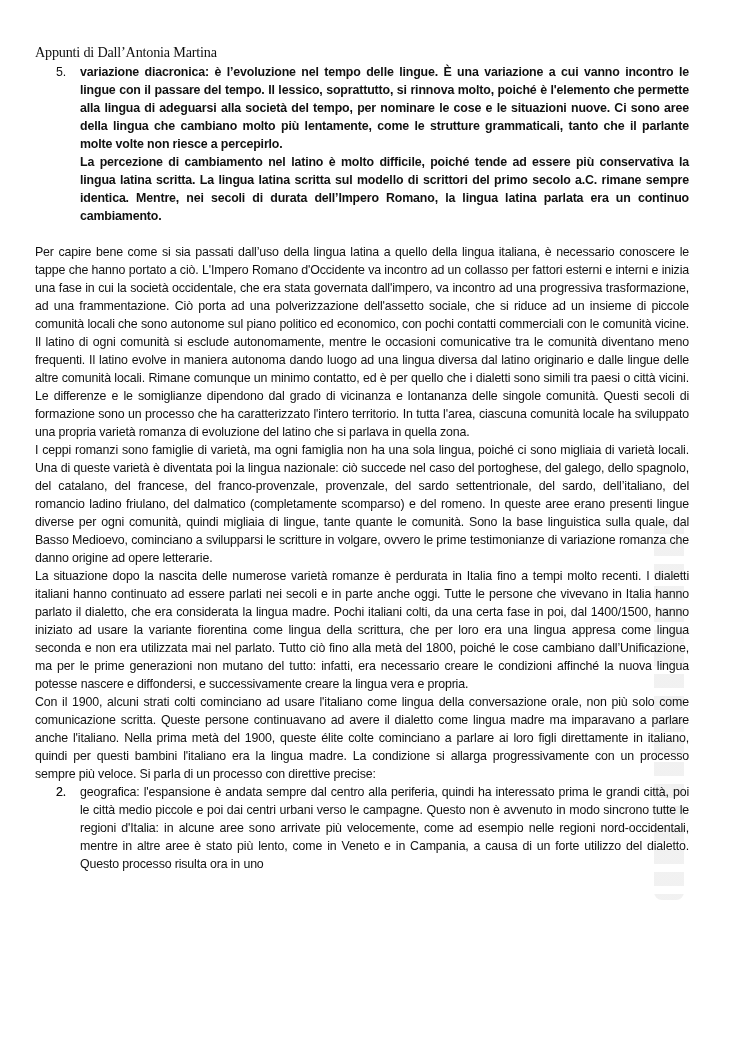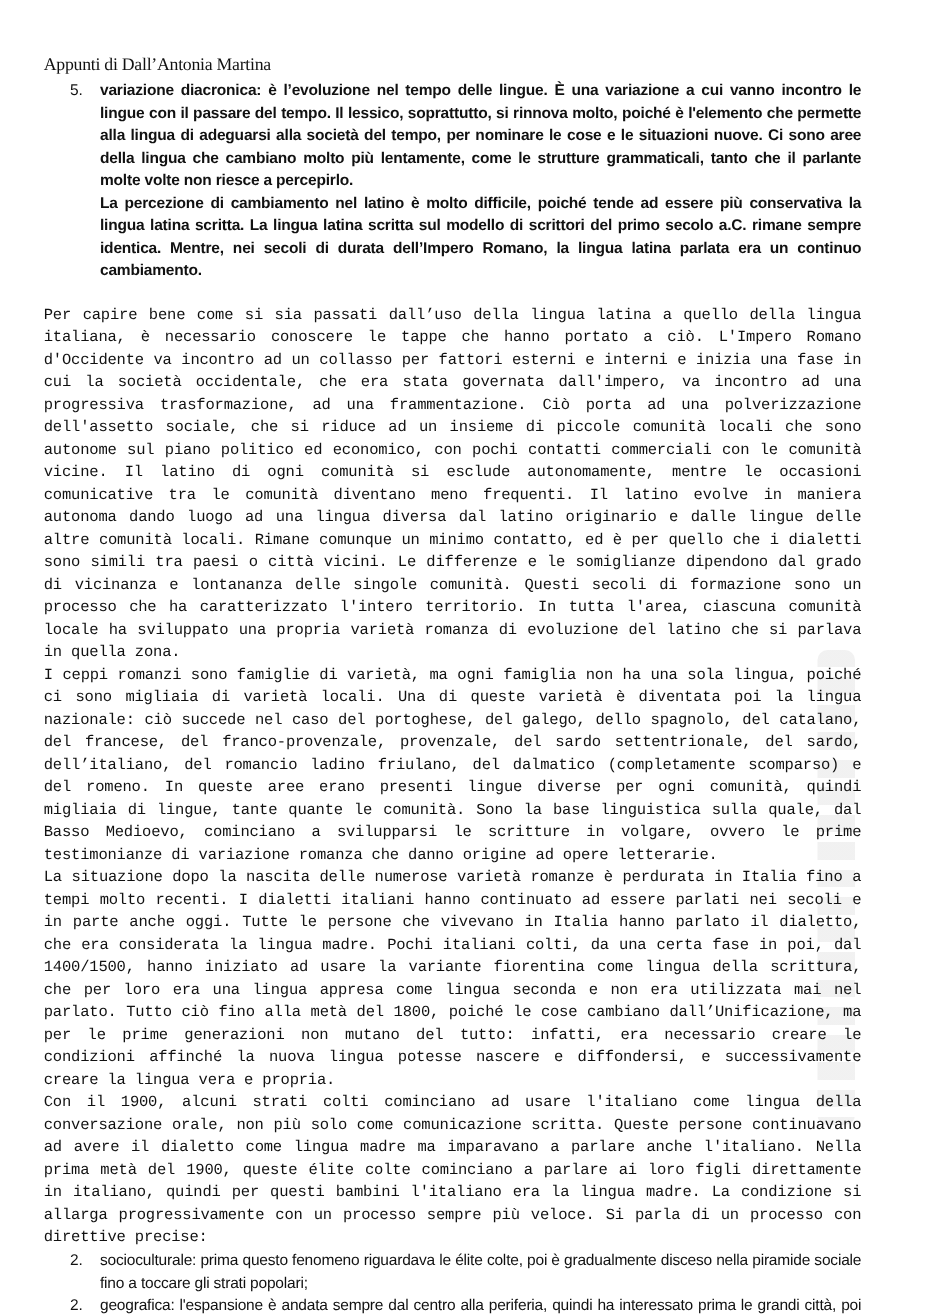--- a/index.html
+++ b/index.html
@@ -42,21 +42,20 @@
       text-align: justify;
     }
     .list-num {
       position: absolute;
       left: 21px;
       top: 0;
     }
     .para {
       text-align: justify;
       margin: 0;
-      font-family: Liberation Mono, monospace;
     }
     .sub-para {
       text-align: justify;
       margin: 0;
       font-weight: bold;
     }
     .gap {
       height: 18px;
     }
     .watermark {
@@ -90,20 +89,19 @@
   <div class="gap"></div>
 
   <p class="para">Per capire bene come si sia passati dall’uso della lingua latina a quello della lingua italiana, è necessario conoscere le tappe che hanno portato a ciò. L'Impero Romano d'Occidente va incontro ad un collasso per fattori esterni e interni e inizia una fase in cui la società occidentale, che era stata governata dall'impero, va incontro ad una progressiva trasformazione, ad una frammentazione. Ciò porta ad una polverizzazione dell'assetto sociale, che si riduce ad un insieme di piccole comunità locali che sono autonome sul piano politico ed economico, con pochi contatti commerciali con le comunità vicine. Il latino di ogni comunità si esclude autonomamente, mentre le occasioni comunicative tra le comunità diventano meno frequenti. Il latino evolve in maniera autonoma dando luogo ad una lingua diversa dal latino originario e dalle lingue delle altre comunità locali. Rimane comunque un minimo contatto, ed è per quello che i dialetti sono simili tra paesi o città vicini. Le differenze e le somiglianze dipendono dal grado di vicinanza e lontananza delle singole comunità. Questi secoli di formazione sono un processo che ha caratterizzato l'intero territorio. In tutta l'area, ciascuna comunità locale ha sviluppato una propria varietà romanza di evoluzione del latino che si parlava in quella zona.</p>
   <p class="para">I ceppi romanzi sono famiglie di varietà, ma ogni famiglia non ha una sola lingua, poiché ci sono migliaia di varietà locali. Una di queste varietà è diventata poi la lingua nazionale: ciò succede nel caso del portoghese, del galego, dello spagnolo, del catalano, del francese, del franco-provenzale, provenzale, del sardo settentrionale, del sardo, dell’italiano, del romancio ladino friulano, del dalmatico (completamente scomparso) e del romeno. In queste aree erano presenti lingue diverse per ogni comunità, quindi migliaia di lingue, tante quante le comunità. Sono la base linguistica sulla quale, dal Basso Medioevo, cominciano a svilupparsi le scritture in volgare, ovvero le prime testimonianze di variazione romanza che danno origine ad opere letterarie.</p>
   <p class="para">La situazione dopo la nascita delle numerose varietà romanze è perdurata in Italia fino a tempi molto recenti. I dialetti italiani hanno continuato ad essere parlati nei secoli e in parte anche oggi. Tutte le persone che vivevano in Italia hanno parlato il dialetto, che era considerata la lingua madre. Pochi italiani colti, da una certa fase in poi, dal 1400/1500, hanno iniziato ad usare la variante fiorentina come lingua della scrittura, che per loro era una lingua appresa come lingua seconda e non era utilizzata mai nel parlato. Tutto ciò fino alla metà del 1800, poiché le cose cambiano dall’Unificazione, ma per le prime generazioni non mutano del tutto: infatti, era necessario creare le condizioni affinché la nuova lingua potesse nascere e diffondersi, e successivamente creare la lingua vera e propria.</p>
   <p class="para">Con il 1900, alcuni strati colti cominciano ad usare l'italiano come lingua della conversazione orale, non più solo come comunicazione scritta. Queste persone continuavano ad avere il dialetto come lingua madre ma imparavano a parlare anche l'italiano. Nella prima metà del 1900, queste élite colte cominciano a parlare ai loro figli direttamente in italiano, quindi per questi bambini l'italiano era la lingua madre. La condizione si allarga progressivamente con un processo sempre più veloce. Si parla di un processo con direttive precise:</p>
 
   <ol class="list">
     <li class="list-item">
       <span class="list-num">2.</span>
-      <span>socioculturale: prima questo fenomeno riguardava le élite colte, poi è gradualmente disceso nella piramide sociale fino a toccare gli strati popolari;</span>
     </li>
     <li class="list-item">
       <span class="list-num">2.</span>
       <span>geografica: l'espansione è andata sempre dal centro alla periferia, quindi ha interessato prima le grandi città, poi le città medio piccole e poi dai centri urbani verso le campagne. Questo non è avvenuto in modo sincrono tutte le regioni d'Italia: in alcune aree sono arrivate più velocemente, come ad esempio nelle regioni nord-occidentali, mentre in altre aree è stato più lento, come in Veneto e in Campania, a causa di un forte utilizzo del dialetto. Questo processo risulta ora in uno</span>
     </li>
   </ol>
 </div>
 
 </body></html>

